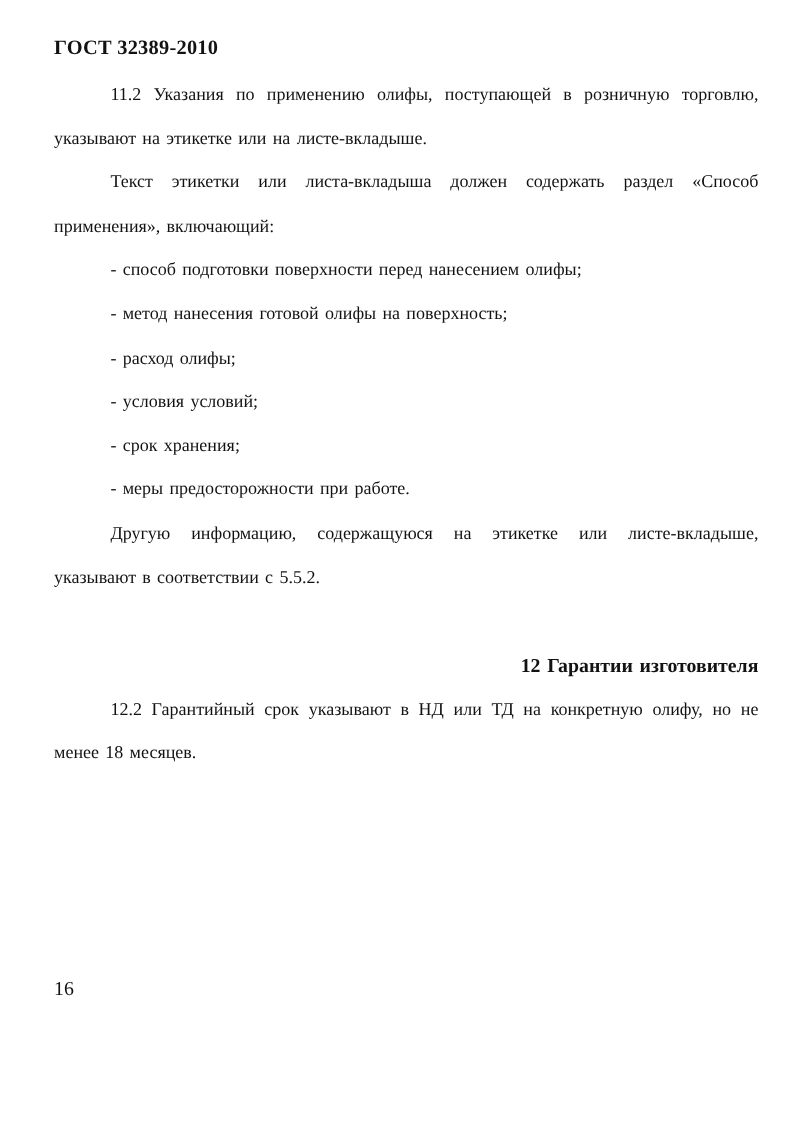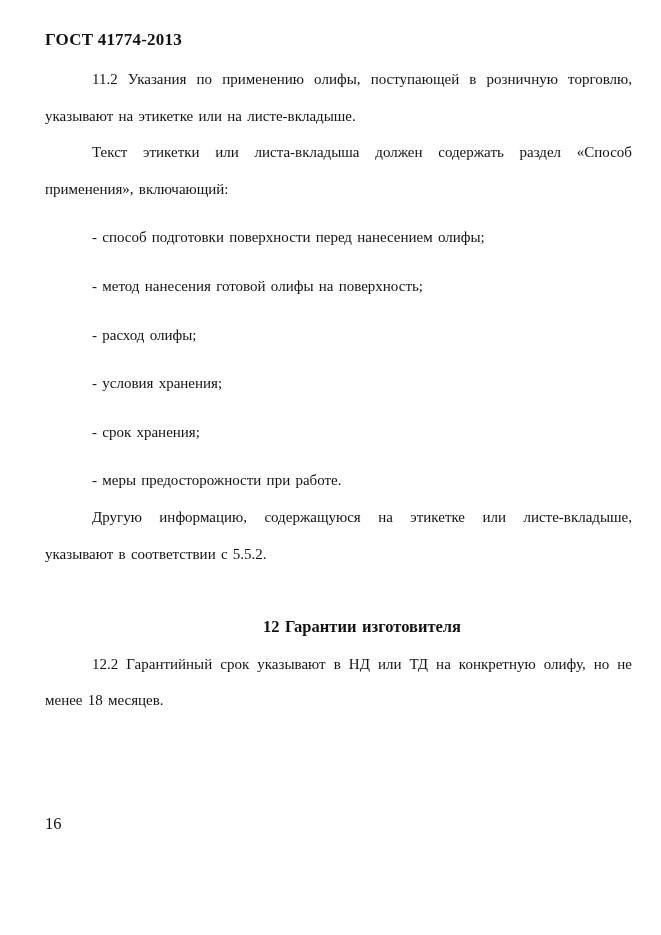--- a/index.html
+++ b/index.html
@@ -37,55 +37,54 @@
     text-indent: 47px;
     word-spacing: 1.5px;
   }
   .para {
     text-align: justify;
     text-align-last: left;
   }
   .list-item {
     text-align: justify;
     text-align-last: left;
-    margin-top: 12px;
   }
   .heading {
     font-weight: bold;
     font-size: 16.5px;
     margin-top: 37px;
-    text-align: center;
+    text-align: right;
   }
   .page-number {
     position: absolute;
     left: 45px;
     top: 814px;
     font-size: 16.5px;
     line-height: 20px;
   }
 </style>
 </head>
 <body>
 
 <div class="page">
   <div class="content">
-    <div class="doc-header">ГОСТ 41774-2013</div>
+    <div class="doc-header">ГОСТ 32389-2010</div>
 
     <p class="para">11.2 Указания по применению олифы, поступающей в розничную торговлю, указывают на этикетке или на листе-вкладыше.</p>
 
     <p class="para">Текст этикетки или листа-вкладыша должен содержать раздел «Способ применения», включающий:</p>
 
     <p class="list-item">- способ подготовки поверхности перед нанесением олифы;</p>
 
     <p class="list-item">- метод нанесения готовой олифы на поверхность;</p>
 
 
     <p class="list-item">- расход олифы;</p>
 
-    <p class="list-item">- условия хранения;</p>
+    <p class="list-item">- условия условий;</p>
 
     <p class="list-item">- срок хранения;</p>
 
     <p class="list-item">- меры предосторожности при работе.</p>
 
     <p class="para">Другую информацию, содержащуюся на этикетке или листе-вкладыше, указывают в соответствии с 5.5.2.</p>
 
     <h2 class="heading">12 Гарантии изготовителя</h2>
 
 

